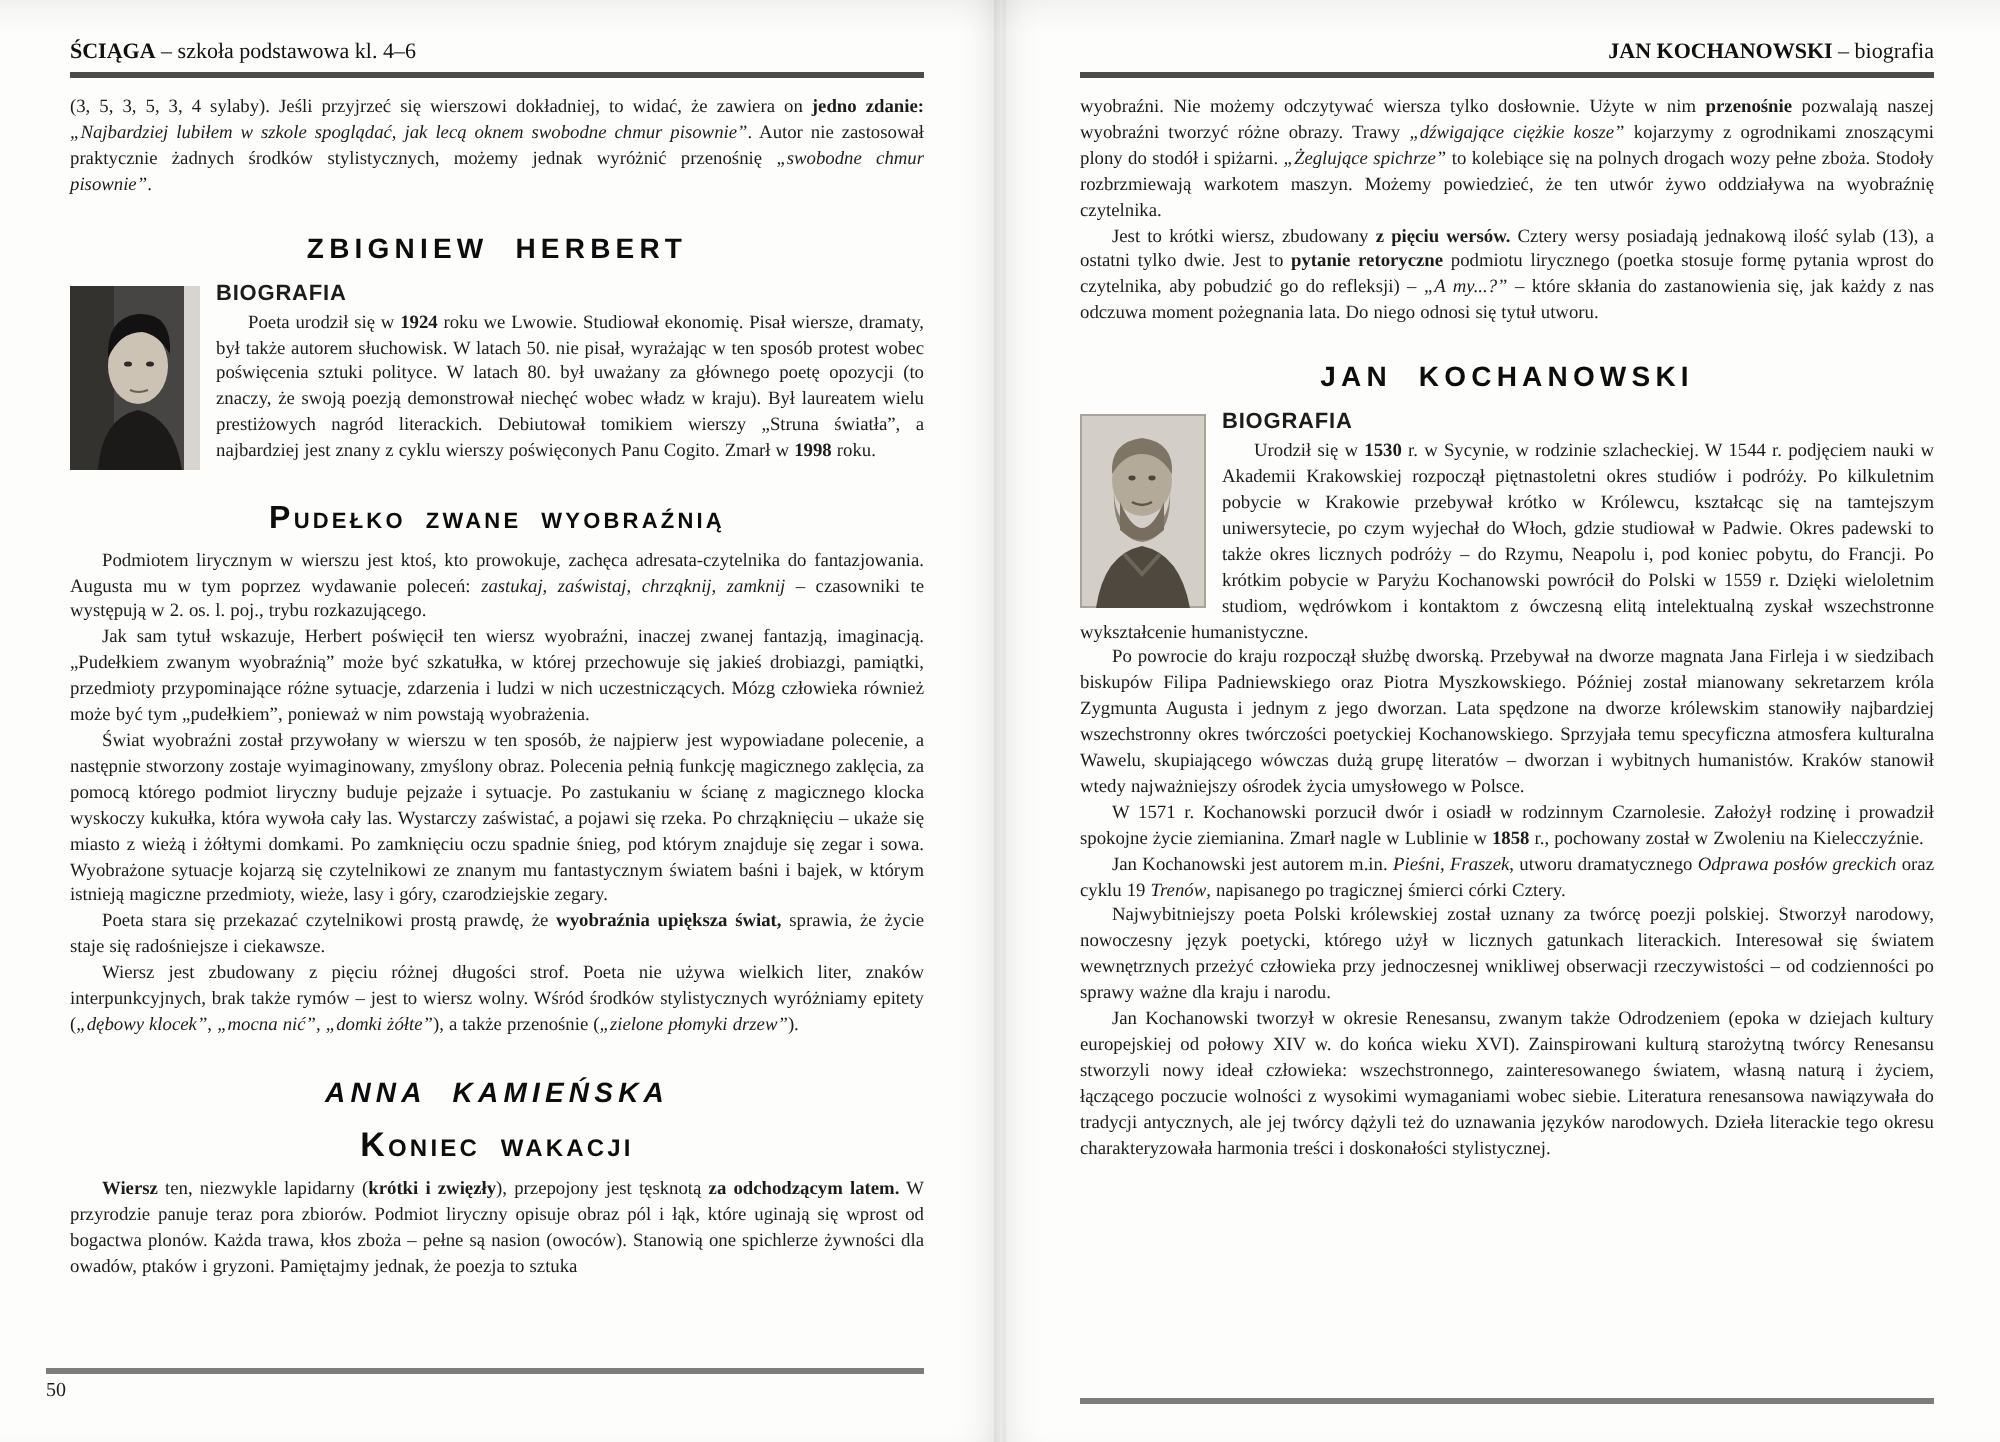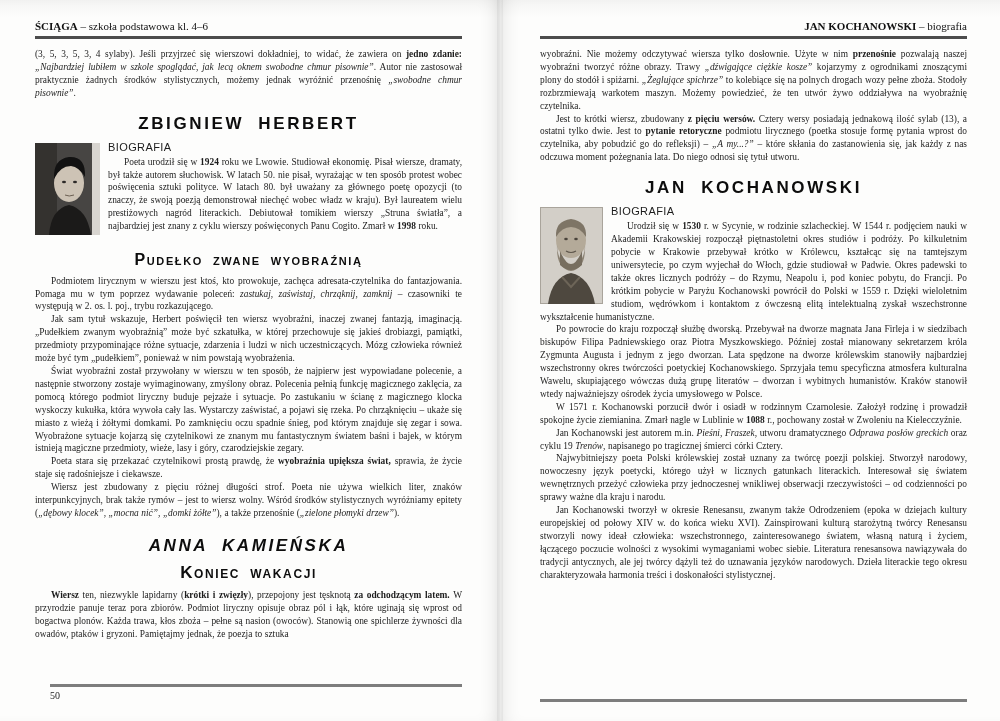--- a/index.html
+++ b/index.html
@@ -24,35 +24,35 @@
   .phead-rule{height:3px;background:#4c4c4c;margin-top:3px;}
 
   .par{font-size:9.4px;line-height:12.9px;text-align:justify;margin:0;text-indent:16px;
        hyphens:auto;-webkit-hyphens:auto;word-spacing:0.2px;}
   .par.noind{text-indent:0;}
   .par + .par{margin-top:0;}
   .bf{font-weight:bold;}
   .it{font-style:italic;}
 
   .name-title{font-family:"Liberation Sans","DejaVu Sans",sans-serif;font-weight:bold;
-    font-size:17px;line-height:18px;letter-spacing:2.6px;word-spacing:7px;
+    font-size:14px;line-height:18px;letter-spacing:2.6px;word-spacing:7px;
     text-align:center;margin:15px 0 8px;color:#0d0d0d;}
   .sc-title{font-family:"Liberation Sans","DejaVu Sans",sans-serif;font-weight:bold;
     font-variant:small-caps;font-size:16px;line-height:17px;letter-spacing:1.6px;word-spacing:4px;
     text-align:center;margin:13px 0 7px;color:#0d0d0d;}
   .sc-title.sub{font-size:17px;margin:9px 0 8px;}
 
   .bio-block{margin-top:2px;}
   .bio-block::after{content:"";display:block;clear:both;}
-  .bio-label{font-family:"Liberation Sans","DejaVu Sans",sans-serif;font-weight:normal;
+  .bio-label{font-family:"Liberation Sans","DejaVu Sans",sans-serif;font-weight:bold;
     font-size:11px;line-height:13px;letter-spacing:0.4px;margin:1px 0 2px;}
   .photo{float:left;margin:2px 8px 3px 0;line-height:0;border:0;}
   .photo svg{display:block;}
 
-  .pfoot{position:absolute;left:50px;right:38px;bottom:19px;}
+  .pfoot{position:absolute;left:23px;right:38px;bottom:19px;}
   .page-right .pfoot{left:40px;right:33px;}
   .pfoot-rule{height:3px;background:#7d7d7d;}
   .pnum{font-size:10px;line-height:12px;margin-top:3px;}
   .pnum-right{text-align:right;}
 
   .gutter{position:absolute;left:497px;top:0;width:6px;height:721px;
     background:linear-gradient(90deg, rgba(0,0,0,0.06), rgba(0,0,0,0) 50%, rgba(0,0,0,0.05));}
 </style>
 </head>
 <body>
@@ -81,21 +81,21 @@
             <ellipse cx="29" cy="39" rx="2" ry="1.3" fill="#2c2a28"></ellipse>
             <ellipse cx="40" cy="39" rx="2" ry="1.3" fill="#2c2a28"></ellipse>
             <path d="M30,52 Q34,54 39,52" stroke="#6b5f52" stroke-width="1" fill="none"></path>
           </svg>
         </span>
         <div class="bio-label">BIOGRAFIA</div>
         <p class="par"><span>Poeta urodził się w </span><span class="bf">1924</span><span> roku we Lwowie. Studiował ekonomię. Pisał wiersze, dramaty, był także autorem słuchowisk. W latach 50. nie pisał, wyrażając w ten sposób protest wobec poświęcenia sztuki polityce. W latach 80. był uważany za głównego poetę opozycji (to znaczy, że swoją poezją demonstrował niechęć wobec władz w kraju). Był laureatem wielu prestiżowych nagród literackich. Debiutował tomikiem wierszy „Struna światła”, a najbardziej jest znany z cyklu wierszy poświęconych Panu Cogito. Zmarł w </span><span class="bf">1998</span><span> roku.</span></p>
       </div>
 
       <h2 class="sc-title">Pudełko zwane wyobraźnią</h2>
-      <p class="par"><span>Podmiotem lirycznym w wierszu jest ktoś, kto prowokuje, zachęca adresata-czytelnika do fantazjowania. Pomaga mu w tym poprzez wydawanie poleceń: </span><span class="it">zastukaj, zaświstaj, chrząknij, zamknij</span><span> – czasowniki te występują w 2. os. l. poj., trybu rozkazującego.</span></p>
+      <p class="par"><span>Podmiotem lirycznym w wierszu jest ktoś, kto prowokuje, zachęca adresata-czytelnika do fantazjowania. Augusta mu w tym poprzez wydawanie poleceń: </span><span class="it">zastukaj, zaświstaj, chrząknij, zamknij</span><span> – czasowniki te występują w 2. os. l. poj., trybu rozkazującego.</span></p>
       <p class="par"><span>Jak sam tytuł wskazuje, Herbert poświęcił ten wiersz wyobraźni, inaczej zwanej fantazją, imaginacją. „Pudełkiem zwanym wyobraźnią” może być szkatułka, w której przechowuje się jakieś drobiazgi, pamiątki, przedmioty przypominające różne sytuacje, zdarzenia i ludzi w nich uczestniczących. Mózg człowieka również może być tym „pudełkiem”, ponieważ w nim powstają wyobrażenia.</span></p>
       <p class="par"><span>Świat wyobraźni został przywołany w wierszu w ten sposób, że najpierw jest wypowiadane polecenie, a następnie stworzony zostaje wyimaginowany, zmyślony obraz. Polecenia pełnią funkcję magicznego zaklęcia, za pomocą którego podmiot liryczny buduje pejzaże i sytuacje. Po zastukaniu w ścianę z magicznego klocka wyskoczy kukułka, która wywoła cały las. Wystarczy zaświstać, a pojawi się rzeka. Po chrząknięciu – ukaże się miasto z wieżą i żółtymi domkami. Po zamknięciu oczu spadnie śnieg, pod którym znajduje się zegar i sowa. Wyobrażone sytuacje kojarzą się czytelnikowi ze znanym mu fantastycznym światem baśni i bajek, w którym istnieją magiczne przedmioty, wieże, lasy i góry, czarodziejskie zegary.</span></p>
       <p class="par"><span>Poeta stara się przekazać czytelnikowi prostą prawdę, że </span><span class="bf">wyobraźnia upiększa świat,</span><span> sprawia, że życie staje się radośniejsze i ciekawsze.</span></p>
       <p class="par"><span>Wiersz jest zbudowany z pięciu różnej długości strof. Poeta nie używa wielkich liter, znaków interpunkcyjnych, brak także rymów – jest to wiersz wolny. Wśród środków stylistycznych wyróżniamy epitety (</span><span class="it">„dębowy klocek”</span><span>, </span><span class="it">„mocna nić”</span><span>, </span><span class="it">„domki żółte”</span><span>), a także przenośnie (</span><span class="it">„zielone płomyki drzew”</span><span>).</span></p>
 
       <h1 class="name-title" style="margin-top:17px;font-style:italic;">ANNA KAMIEŃSKA</h1>
       <h2 class="sc-title sub">Koniec wakacji</h2>
       <p class="par"><span class="bf">Wiersz</span><span> ten, niezwykle lapidarny (</span><span class="bf">krótki i zwięzły</span><span>), przepojony jest tęsknotą </span><span class="bf">za odchodzącym latem.</span><span> W przyrodzie panuje teraz pora zbiorów. Podmiot liryczny opisuje obraz pól i łąk, które uginają się wprost od bogactwa plonów. Każda trawa, kłos zboża – pełne są nasion (owoców). Stanowią one spichlerze żywności dla owadów, ptaków i gryzoni. Pamiętajmy jednak, że poezja to sztuka</span></p>
 
     </div>
@@ -130,21 +130,21 @@
             <path d="M26,44 Q31,47 36,44" stroke="#5d564b" stroke-width="1.2" fill="none"></path>
             <path d="M8,97 Q12,70 31,66 Q50,70 55,97 Z" fill="#4e483f"></path>
             <path d="M22,70 L31,80 L40,70" stroke="#6d6558" stroke-width="2" fill="none"></path>
           </svg>
         </span>
         <div class="bio-label">BIOGRAFIA</div>
         <p class="par"><span>Urodził się w </span><span class="bf">1530</span><span> r. w Sycynie, w rodzinie szlacheckiej. W 1544 r. podjęciem nauki w Akademii Krakowskiej rozpoczął piętnastoletni okres studiów i podróży. Po kilkuletnim pobycie w Krakowie przebywał krótko w Królewcu, kształcąc się na tamtejszym uniwersytecie, po czym wyjechał do Włoch, gdzie studiował w Padwie. Okres padewski to także okres licznych podróży – do Rzymu, Neapolu i, pod koniec pobytu, do Francji. Po krótkim pobycie w Paryżu Kochanowski powrócił do Polski w 1559 r. Dzięki wieloletnim studiom, wędrówkom i kontaktom z ówczesną elitą intelektualną zyskał wszechstronne wykształcenie humanistyczne.</span></p>
       </div>
 
       <p class="par"><span>Po powrocie do kraju rozpoczął służbę dworską. Przebywał na dworze magnata Jana Firleja i w siedzibach biskupów Filipa Padniewskiego oraz Piotra Myszkowskiego. Później został mianowany sekretarzem króla Zygmunta Augusta i jednym z jego dworzan. Lata spędzone na dworze królewskim stanowiły najbardziej wszechstronny okres twórczości poetyckiej Kochanowskiego. Sprzyjała temu specyficzna atmosfera kulturalna Wawelu, skupiającego wówczas dużą grupę literatów – dworzan i wybitnych humanistów. Kraków stanowił wtedy najważniejszy ośrodek życia umysłowego w Polsce.</span></p>
-      <p class="par"><span>W 1571 r. Kochanowski porzucił dwór i osiadł w rodzinnym Czarnolesie. Założył rodzinę i prowadził spokojne życie ziemianina. Zmarł nagle w Lublinie w </span><span class="bf">1088</span><span> r., pochowany został w Zwoleniu na Kielecczyźnie.</span></p>
+      <p class="par"><span>W 1571 r. Kochanowski porzucił dwór i osiadł w rodzinnym Czarnolesie. Założył rodzinę i prowadził spokojne życie ziemianina. Zmarł nagle w Lublinie w </span><span class="bf">1858</span><span> r., pochowany został w Zwoleniu na Kielecczyźnie.</span></p>
       <p class="par"><span>Jan Kochanowski jest autorem m.in. </span><span class="it">Pieśni</span><span>, </span><span class="it">Fraszek</span><span>, utworu dramatycznego </span><span class="it">Odprawa posłów greckich</span><span> oraz cyklu 19 </span><span class="it">Trenów</span><span>, napisanego po tragicznej śmierci córki Cztery.</span></p>
       <p class="par"><span>Najwybitniejszy poeta Polski królewskiej został uznany za twórcę poezji polskiej. Stworzył narodowy, nowoczesny język poetycki, którego użył w licznych gatunkach literackich. Interesował się światem wewnętrznych przeżyć człowieka przy jednoczesnej wnikliwej obserwacji rzeczywistości – od codzienności po sprawy ważne dla kraju i narodu.</span></p>
       <p class="par"><span>Jan Kochanowski tworzył w okresie Renesansu, zwanym także Odrodzeniem (epoka w dziejach kultury europejskiej od połowy XIV w. do końca wieku XVI). Zainspirowani kulturą starożytną twórcy Renesansu stworzyli nowy ideał człowieka: wszechstronnego, zainteresowanego światem, własną naturą i życiem, łączącego poczucie wolności z wysokimi wymaganiami wobec siebie. Literatura renesansowa nawiązywała do tradycji antycznych, ale jej twórcy dążyli też do uznawania języków narodowych. Dzieła literackie tego okresu charakteryzowała harmonia treści i doskonałości stylistycznej.</span></p>
 
     </div>
     <div class="pfoot">
       <div class="pfoot-rule"></div>
     </div>
   </div>
 

